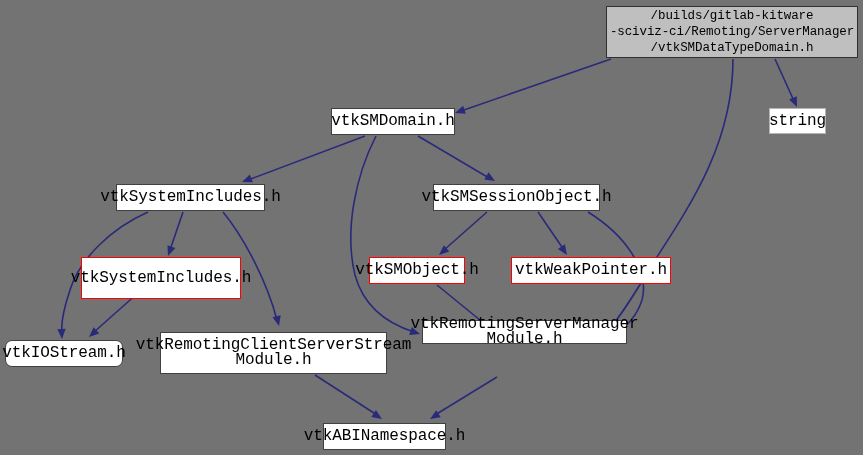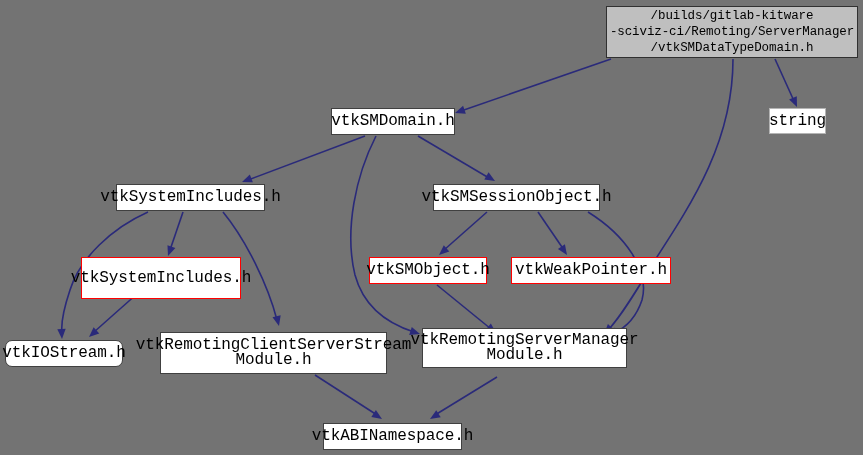--- a/index.html
+++ b/index.html
@@ -125,22 +125,22 @@
     </svg>
   <div id="nodes">
       <div class="node root" style="left: 606px; top: 6px; width: 252px; height: 52px;">/builds/gitlab-kitware
 -sciviz-ci/Remoting/ServerManager
 /vtkSMDataTypeDomain.h</div>
       <div class="node" style="left: 331px; top: 108px; width: 124px; height: 27px;">vtkSMDomain.h</div>
       <div class="node sys" style="left: 769px; top: 108px; width: 57px; height: 26px;">string</div>
       <div class="node" style="left: 116px; top: 184px; width: 149px; height: 27px;">vtkSystemIncludes.h</div>
       <div class="node" style="left: 433px; top: 184px; width: 167px; height: 27px;">vtkSMSessionObject.h</div>
       <div class="node red" style="left: 81px; top: 257px; width: 160px; height: 42px;">vtkSystemIncludes.h</div>
-      <div class="node red" style="left: 369px; top: 257px; width: 118px; height: 27px;">vtkSMObject.h</div>
+      <div class="node red" style="left: 369px; top: 257px; width: 96px; height: 27px;">vtkSMObject.h</div>
       <div class="node red" style="left: 511px; top: 257px; width: 160px; height: 27px;">vtkWeakPointer.h</div>
       <div class="node" style="left: 5px; top: 340px; width: 118px; height: 27px; border-radius: 7px;">vtkIOStream.h</div>
       <div class="node" style="left: 160px; top: 332px; width: 227px; height: 42px;">vtkRemotingClientServerStream
 Module.h</div>
-      <div class="node" style="left: 422px; top: 328px; width: 205px; height: 40px;">vtkRemotingServerManager
+      <div class="node" style="left: 422px; top: 320px; width: 205px; height: 24px;">vtkRemotingServerManager
 Module.h</div>
-      <div class="node" style="left: 323px; top: 423px; width: 139px; height: 27px;">vtkABINamespace.h</div>
+      <div class="node" style="left: 323px; top: 423px; width: 123px; height: 27px;">vtkABINamespace.h</div>
     </div>
 </div>
 
 </body></html>

